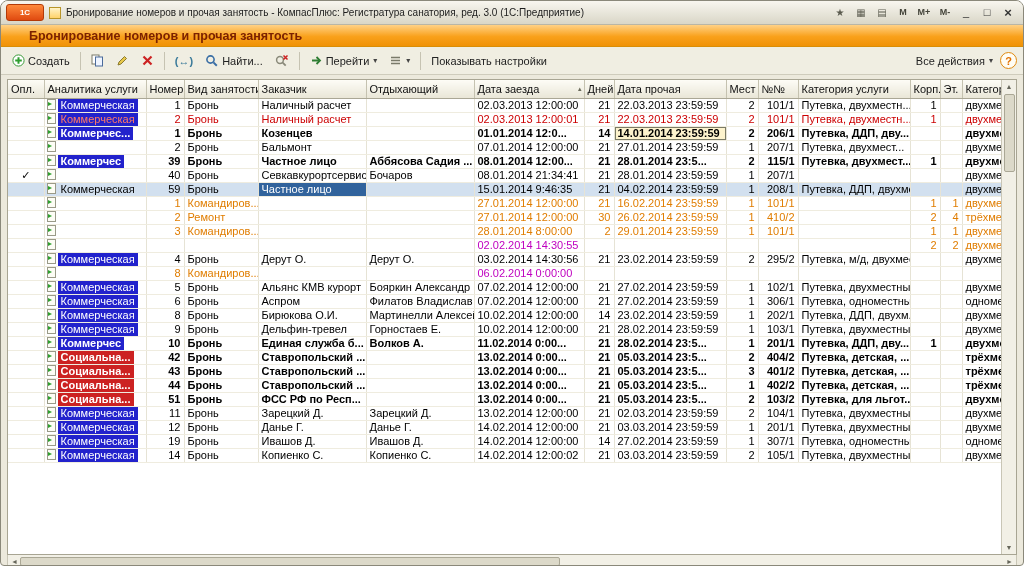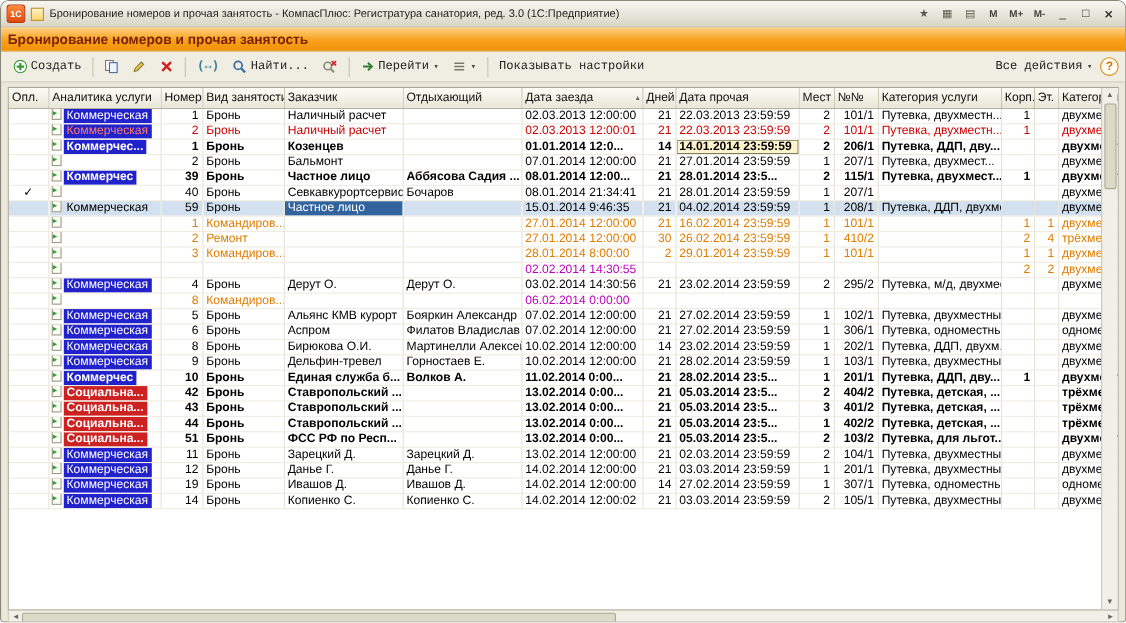--- a/index.html
+++ b/index.html
@@ -3,40 +3,40 @@
 <meta charset="utf-8">
 <style>
   *{margin:0;padding:0;box-sizing:border-box}
   html,body{width:1024px;height:566px;overflow:hidden;background:#fff;
     font-family:"Liberation Sans","DejaVu Sans",sans-serif;}
   .window{width:1024px;height:566px;background:#ece9dc;border:1px solid #8a887a;
     border-radius:8px 8px 4px 4px;overflow:hidden;display:flex;flex-direction:column}
   
   .titlebar{height:24px;flex:none;background:linear-gradient(#f8f6ef,#d9d6c7);
     display:flex;align-items:center;gap:5px;padding:0 5px;border-bottom:1px solid #b9b6a6}
-  .logo{flex:none;width:17px;height:17px;border-radius:3px;display:flex;align-items:center;justify-content:center;
+  .logo{flex:none;width:38px;height:17px;border-radius:3px;display:flex;align-items:center;justify-content:center;
     background:linear-gradient(#ff8a3c,#e04a10);color:#fff;font-weight:bold;font-size:8px;border:1px solid #b33a08}
   .win-icon{flex:none;width:12px;height:12px;background:linear-gradient(#fff3c8,#ffd36a);border:1px solid #b8952a}
   .title{font-size:10px;color:#1c1c1c;white-space:nowrap;overflow:hidden;flex:1}
   .tb-icons{display:flex;align-items:center;gap:1px;margin-left:auto}
   .tbtn{border:none;background:transparent;font-family:inherit;font-size:10px;color:#5a5a4e;
     min-width:20px;height:17px;line-height:15px;text-align:center;padding:0 2px;border-radius:2px}
   .tbtn.mbtn{font-size:9px;font-weight:bold;color:#44443a}
   .tbtn.winctl{color:#333;font-size:11px}
   .tbtn.close{font-size:13px;font-weight:bold}
   
-  .caption{height:22px;flex:none;line-height:22px;padding-left:6px;font-size:12.5px;font-weight:bold;
+  .caption{height:22px;flex:none;line-height:22px;padding-left:28px;font-size:12.5px;font-weight:bold;
     color:var(--caption_text,#7c2200);
     background:linear-gradient(#ffd185,var(--accent_orange,#f9a11b) 55%,#f09207);
     border-bottom:1px solid #d98e07}
   
   .toolbar{height:28px;flex:none;display:flex;align-items:center;gap:2px;padding:0 6px;
     background:#f0eee2;border-bottom:1px solid #cfccbc}
   .tool-btn{display:flex;align-items:center;gap:3px;height:22px;padding:2px 4px;border:1px solid transparent;
-    background:transparent;font-family:Liberation Mono, monospace;font-size:11px;color:#222;white-space:nowrap}
+    background:transparent;font-family:Liberation Sans, sans-serif;font-size:11px;color:#222;white-space:nowrap}
   .tool-btn svg{flex:none}
   .sep{width:1px;height:18px;background:#c6c3b2;margin:0 3px;flex:none}
   .dd{font-size:8px;color:#444;margin-left:1px}
   .spacer{flex:1}
   .interval{color:#3a7a9a;font-weight:bold;font-size:11px}
   .help-btn{width:17px;height:17px;border-radius:50%;background:#fffdf4;border:1px solid #e08a10;
     color:#e07000;font-weight:bold;font-size:11px;line-height:14px;text-align:center;padding:0}
   
   .grid-area{flex:none;margin:4px 6px 0 6px}
   .grid-scroll{position:relative;height:476px;background:#fff;border:1px solid #a8a593;overflow:hidden}

